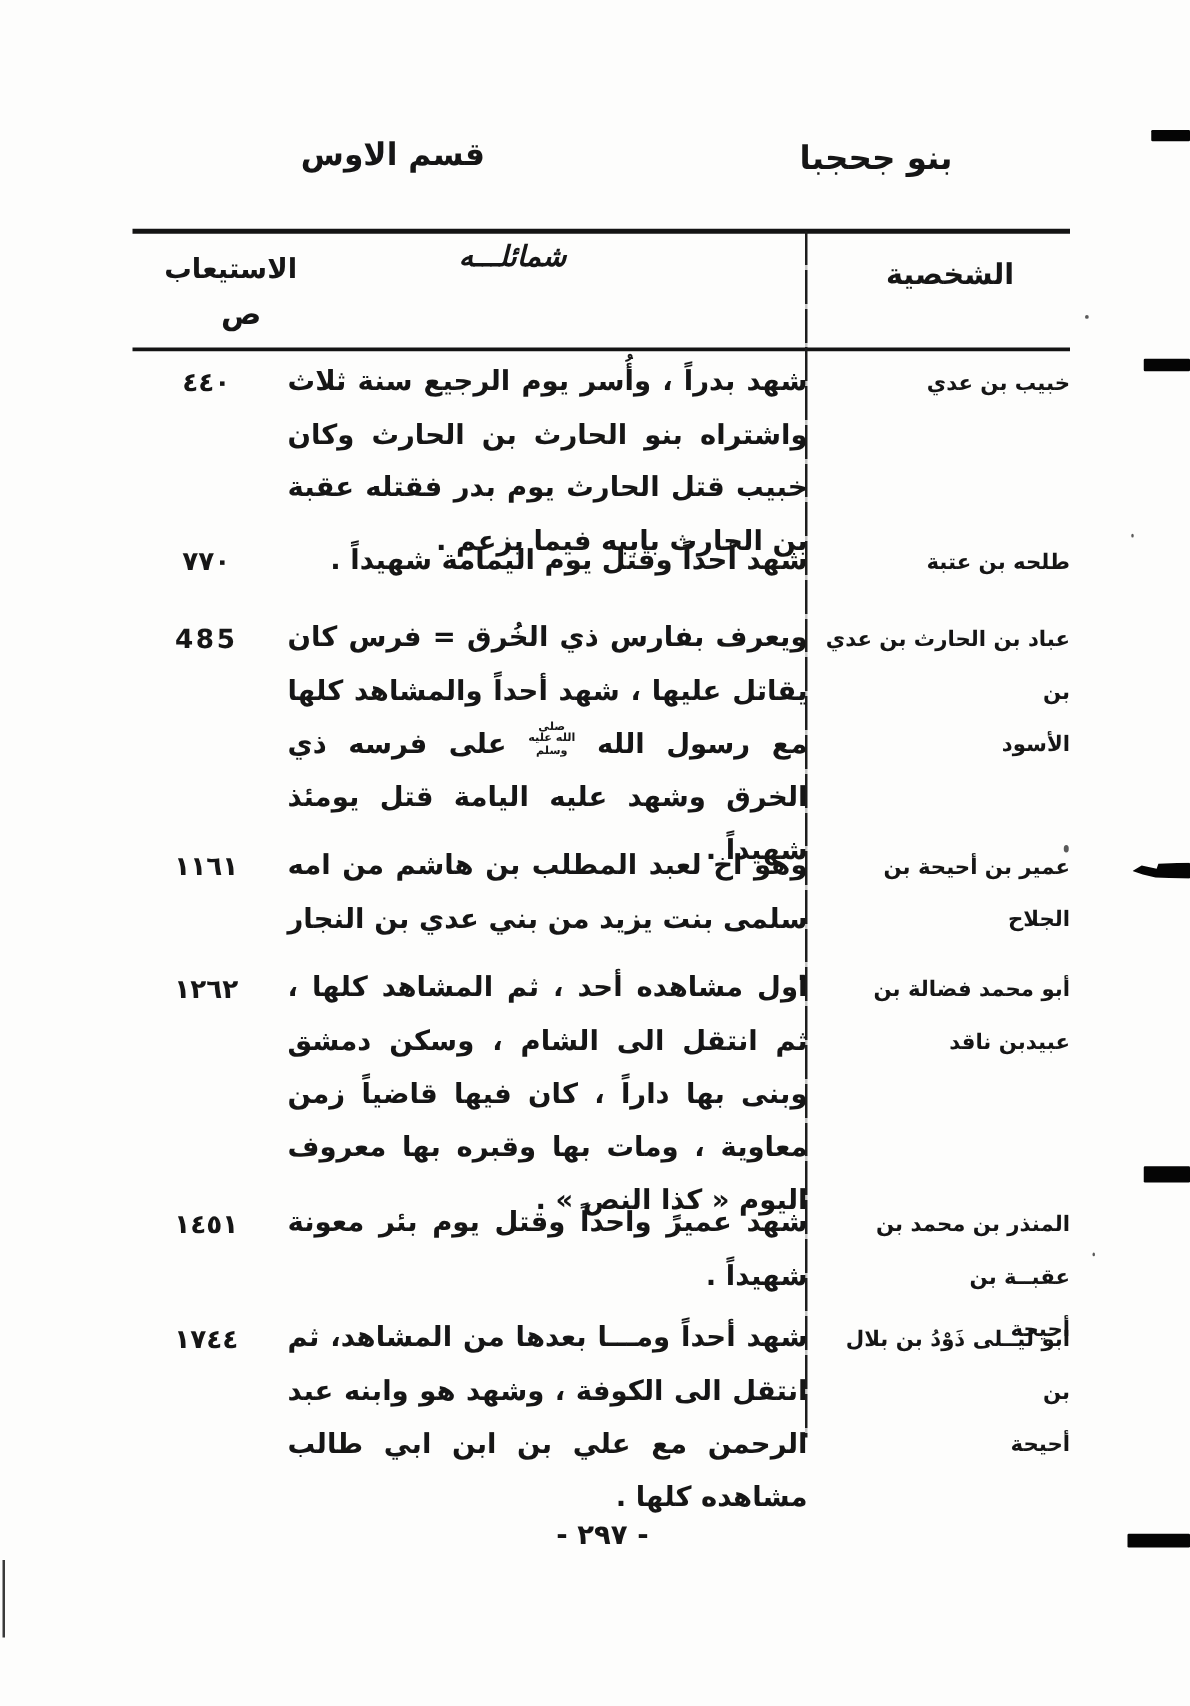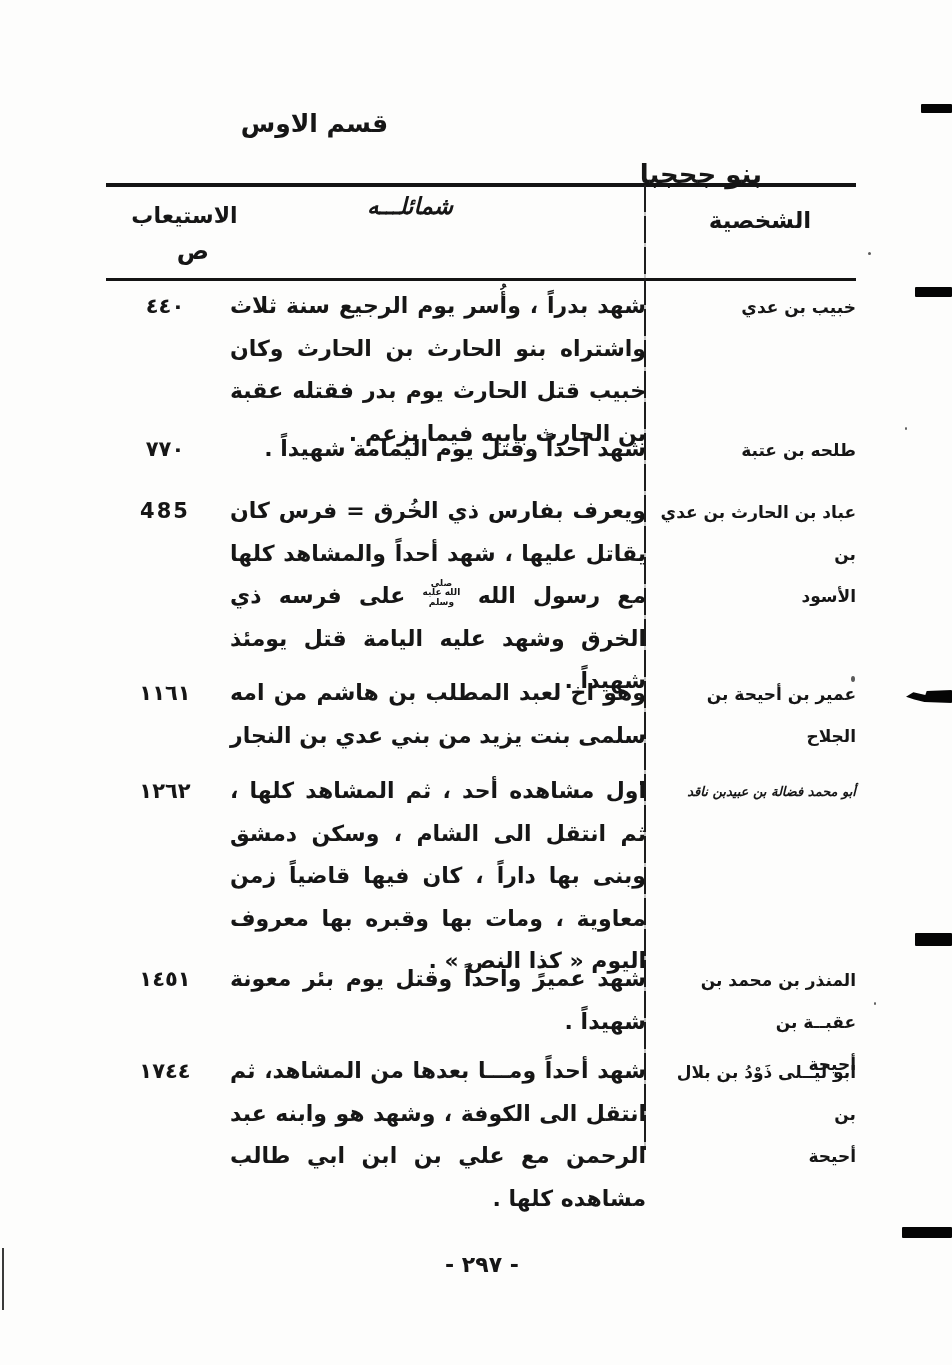--- a/index.html
+++ b/index.html
@@ -14,21 +14,21 @@
   .col-divider{
     width:2px;
     background:repeating-linear-gradient(to bottom,#1d1d1d 0 27px,rgba(29,29,29,.25) 27px 31px);
   }
   .th{font-weight:700;font-size:23px;text-align:center;white-space:nowrap;}
   .row{position:absolute;left:108px;width:748px;display:flex;column-gap:8px;align-items:flex-start;}
   .cell-name{
     width:202px;flex:0 0 202px;font-weight:700;font-size:17px;line-height:42px;
     text-align:right;white-space:pre-line;padding-top:1px;
   }
-  .cell-name.tight{font-size:13px;font-style:italic;}
+  .cell-name.tight{font-size:17px;}
   .cell-body{
     width:416px;flex:0 0 416px;font-weight:700;font-size:22px;line-height:42.5px;
     text-align:justify;text-justify:inter-word;
   }
   .cell-page{
     width:114px;flex:0 0 114px;font-weight:700;font-size:21px;line-height:42px;
     text-align:center;letter-spacing:2px;
   }
   .stamp{
     display:inline-block;width:38px;font-size:9px;line-height:9.5px;font-weight:700;
@@ -39,21 +39,21 @@
   .edge-mark{background:#050505;border-radius:1px;}
   .edge-mark.arrow{clip-path:polygon(0 52%,16% 18%,42% 38%,45% 8%,100% 0,100% 100%,40% 92%,18% 74%);}
   .hairline{background:#3a3a3a;}
   .speck{background:#5a5a5a;border-radius:50%;}
 </style>
 </head>
 <body>
 
 <div class="page">
 
-  <div class="abs heading" style="left:612px;top:112px;width:150px;margin-top:47px;">بنو جحجبا</div>
+  <div class="abs heading" style="left:612px;top:112px;width:150px;">بنو جحجبا</div>
   <div class="abs heading" style="left:258px;top:109px;width:130px;font-size:25px;">قسم الاوس</div>
 
   <div class="abs rule" style="left:106px;top:183px;width:750px;height:4px;"></div>
   <div class="abs rule" style="left:106px;top:278px;width:750px;height:3px;"></div>
   <div class="abs col-divider" style="left:644px;top:185px;height:965px;"></div>
 
   <div class="abs th" style="left:700px;top:207px;width:120px;">الشخصية</div>
   <div class="abs th" style="left:330px;top:193px;width:160px;font-style:italic;">شمائلـــه</div>
   <div class="abs th" style="left:122px;top:203px;width:125px;font-size:22px;">الاستيعاب</div>
   <div class="abs th" style="left:168px;top:237px;width:50px;font-size:24px;">ص</div>
@@ -96,21 +96,21 @@
     <div class="cell-page">١٤٥١</div>
   </div>
 
   <div class="row" style="top:1050px;">
     <div class="cell-name">ابو ليــلى ذَوْدُ بن بلال بن
 أحيحة</div>
     <div class="cell-body">شهد أحداً ومـــا بعدها من المشاهد، ثم انتقل الى الكوفة ، وشهد هو وابنه عبد الرحمن مع علي بن ابن ابي طالب مشاهده كلها .</div>
     <div class="cell-page">١٧٤٤</div>
   </div>
 
-  <div class="abs footer-num" style="left:108px;top:1252px;width:748px;">- ٢٩٧ -</div>
+  <div class="abs footer-num" style="left:108px;top:1216px;width:748px;">- ٢٩٧ -</div>
 
   <div class="abs edge-mark" style="left:921px;top:104px;width:31px;height:9px;"></div>
   <div class="abs edge-mark" style="left:915px;top:287px;width:37px;height:10px;"></div>
   <div class="abs edge-mark arrow" style="left:906px;top:690px;width:46px;height:13px;"></div>
   <div class="abs edge-mark" style="left:915px;top:933px;width:37px;height:13px;"></div>
   <div class="abs edge-mark" style="left:902px;top:1227px;width:50px;height:11px;"></div>
   <div class="abs hairline" style="left:2px;top:1248px;width:2px;height:62px;"></div>
 
   <div class="abs speck" style="left:868px;top:252px;width:3px;height:3px;"></div>
   <div class="abs speck" style="left:905px;top:427px;width:2px;height:3px;"></div>

